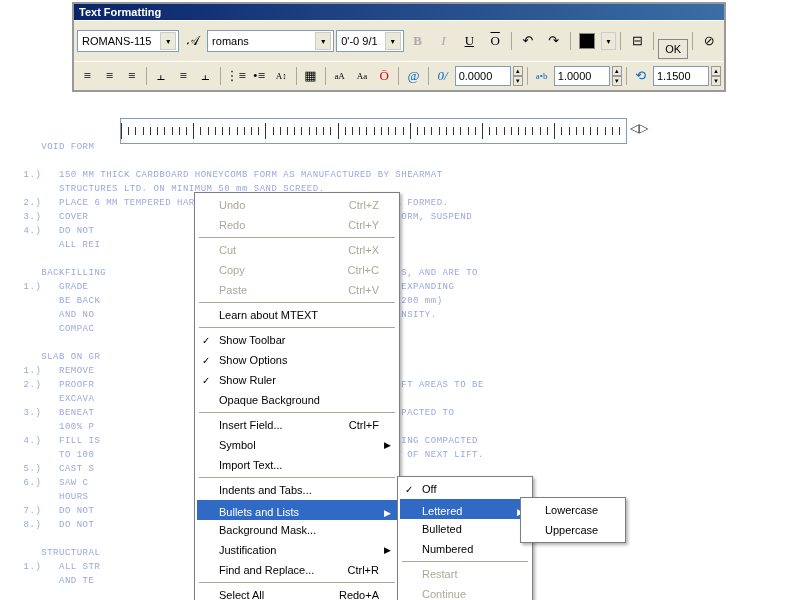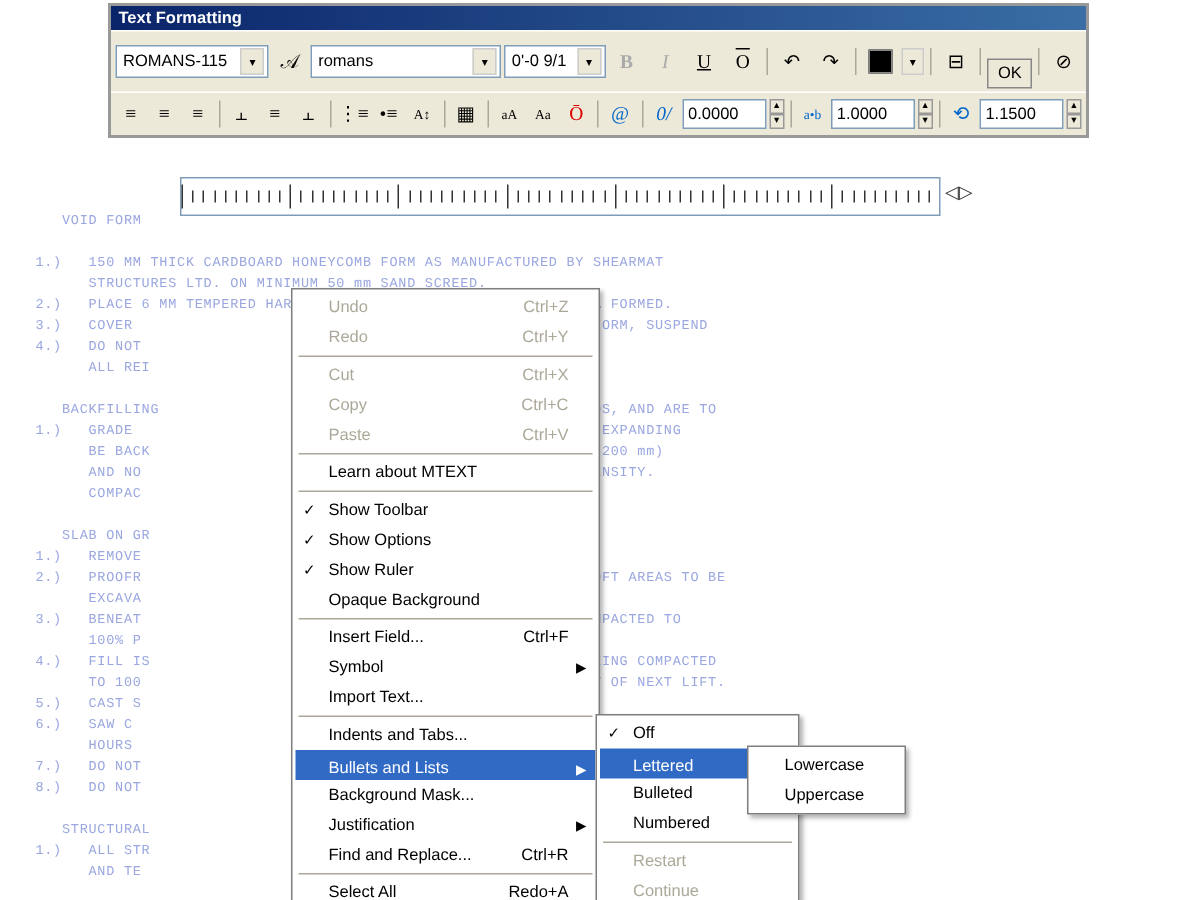--- a/index.html
+++ b/index.html
@@ -475,20 +475,20 @@
     </div>
   <hr>
   <div class="item disabled">
       <span>Restart</span>
     </div>
   <div class="item disabled">
       <span>Continue</span>
     </div>
 </div>
 
-<div class="menu" style="left:498px; top:497px; width:100px">
+<div class="menu" style="left:520px; top:497px; width:100px">
   <div class="item">
       <span>Lowercase</span>
     </div>
   <div class="item">
       <span>Uppercase</span>
     </div>
 </div>
 
 </body></html>

